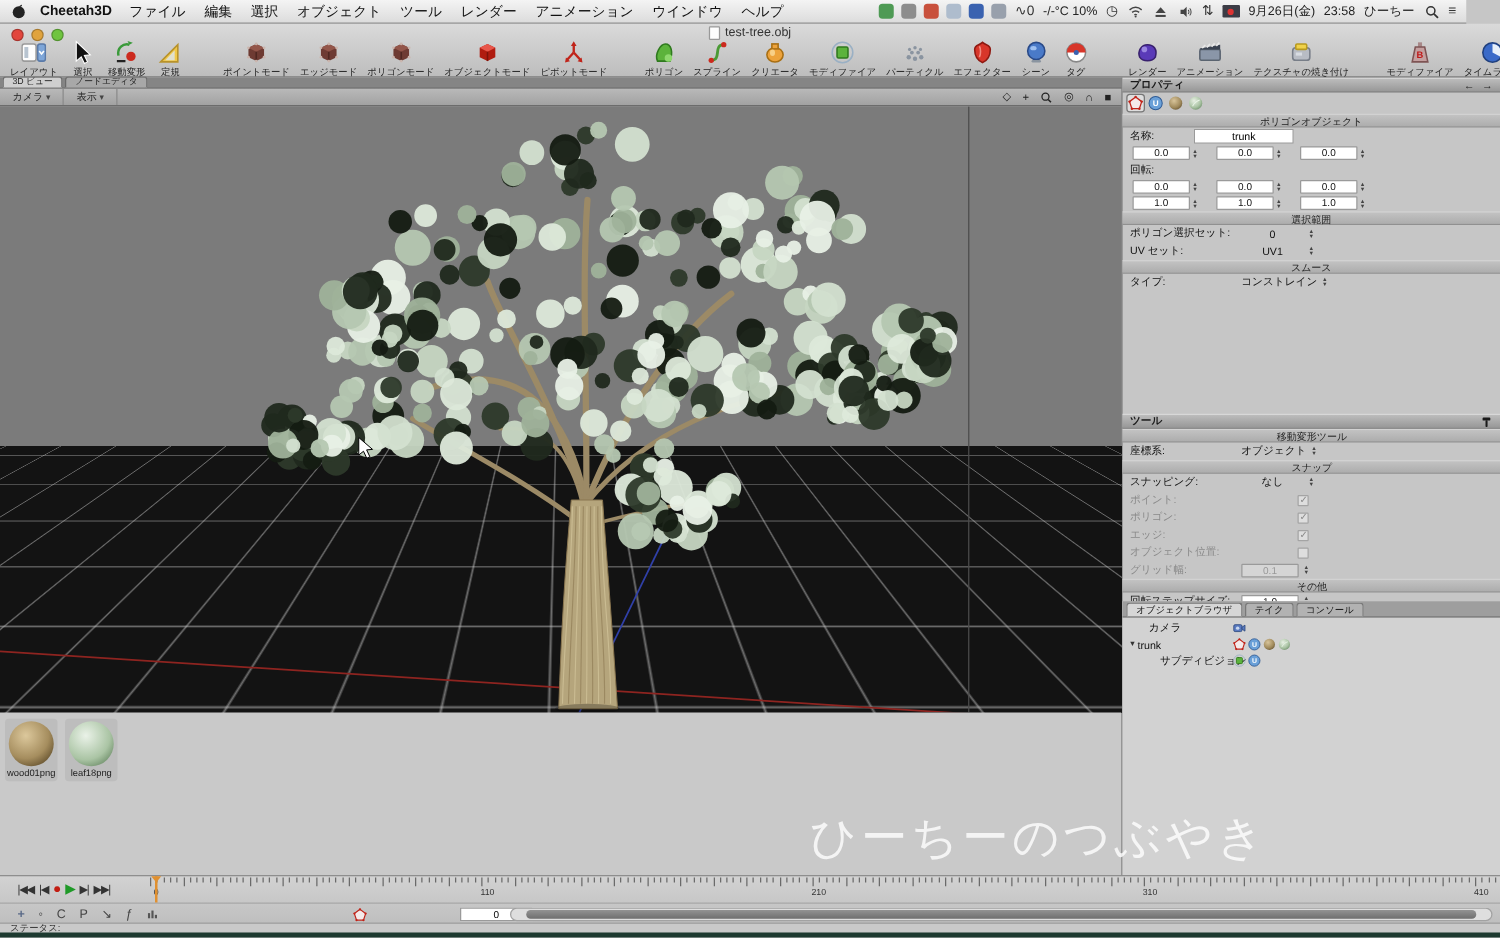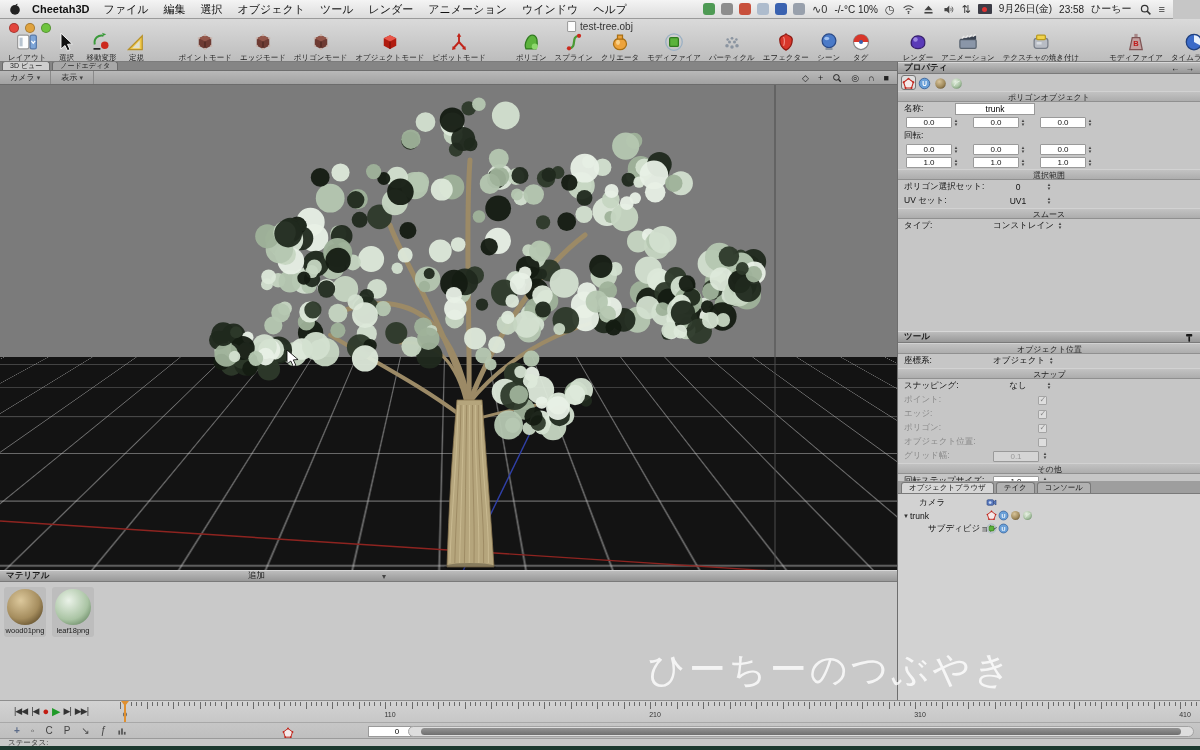--- a/index.html
+++ b/index.html
@@ -856,25 +856,20 @@
           <circle cx="739.4" cy="196.9" r="11.3" fill="#141b12" opacity="0.95"></circle>
           <circle cx="747.9" cy="203.7" r="13.3" fill="#20291e" opacity="0.95"></circle>
           <circle cx="753.9" cy="189.2" r="8.2" fill="#9fb29a" opacity="0.95"></circle>
           <circle cx="742.3" cy="183.5" r="6.4" fill="#2d392a" opacity="0.95"></circle>
         </g>
         <path d="M287 265 l0 14 l3.8 -3 l2.6 5.6 l2.5 -1.2 l-2.6 -5.5 l4.7 -0.4 Z" fill="#fff" stroke="#000" stroke-width="0.8"></path>
       </svg>
   </div>
 
   <div id="materials">
-    <div class="phead">
-      <span>マテリアル</span>
-      <span id="mat-add">追加</span>
-      <span id="mat-add-car">▾</span>
-    </div>
     <div id="mat-items">
         <div class="mat-tile">
           <div class="mat-ball wood"></div>
           <div class="mat-label">wood01png</div>
         </div>
         <div class="mat-tile">
           <div class="mat-ball leaf"></div>
           <div class="mat-label">leaf18png</div>
         </div>
       </div>
@@ -1039,21 +1034,21 @@
     </div>
 
     <div id="toolspanel" style="position:absolute;left:0;top:269px;width:303px">
       <div class="phead">
         <span>ツール</span>
         <span class="hammer"><svg viewBox="0 0 16 16">
               <rect x="3" y="3" width="9" height="3.5" rx="1" fill="#1a1a1a"></rect>
               <rect x="6.4" y="6" width="2.4" height="8" rx="0.8" fill="#1a1a1a"></rect>
             </svg></span>
       </div>
-      <div class="sechead">オブジェクト位置</div>
+      <div class="sechead">移動変形ツール</div>
       <div class="prow">
         <span class="lbl">座標系:</span>
         <span class="valwrap">
             <span class="val-plain">オブジェクト</span>
             <span class="stepper">
               <i>▲</i>
               <i>▼</i>
             </span>
           </span>
       </div>
@@ -1068,27 +1063,27 @@
             </span>
           </span>
       </div>
       <div class="prow dim">
         <span class="lbl">ポイント:</span>
         <span class="valwrap cbcol">
             <span class="cb checked dim"></span>
           </span>
       </div>
       <div class="prow dim">
-        <span class="lbl">エッジ:</span>
+        <span class="lbl">ポリゴン:</span>
         <span class="valwrap cbcol">
             <span class="cb checked dim"></span>
           </span>
       </div>
       <div class="prow dim">
-        <span class="lbl">ポリゴン:</span>
+        <span class="lbl">エッジ:</span>
         <span class="valwrap cbcol">
             <span class="cb checked dim"></span>
           </span>
       </div>
       <div class="prow dim">
         <span class="lbl">オブジェクト位置:</span>
         <span class="valwrap cbcol">
             <span class="cb dim"></span>
           </span>
       </div>

